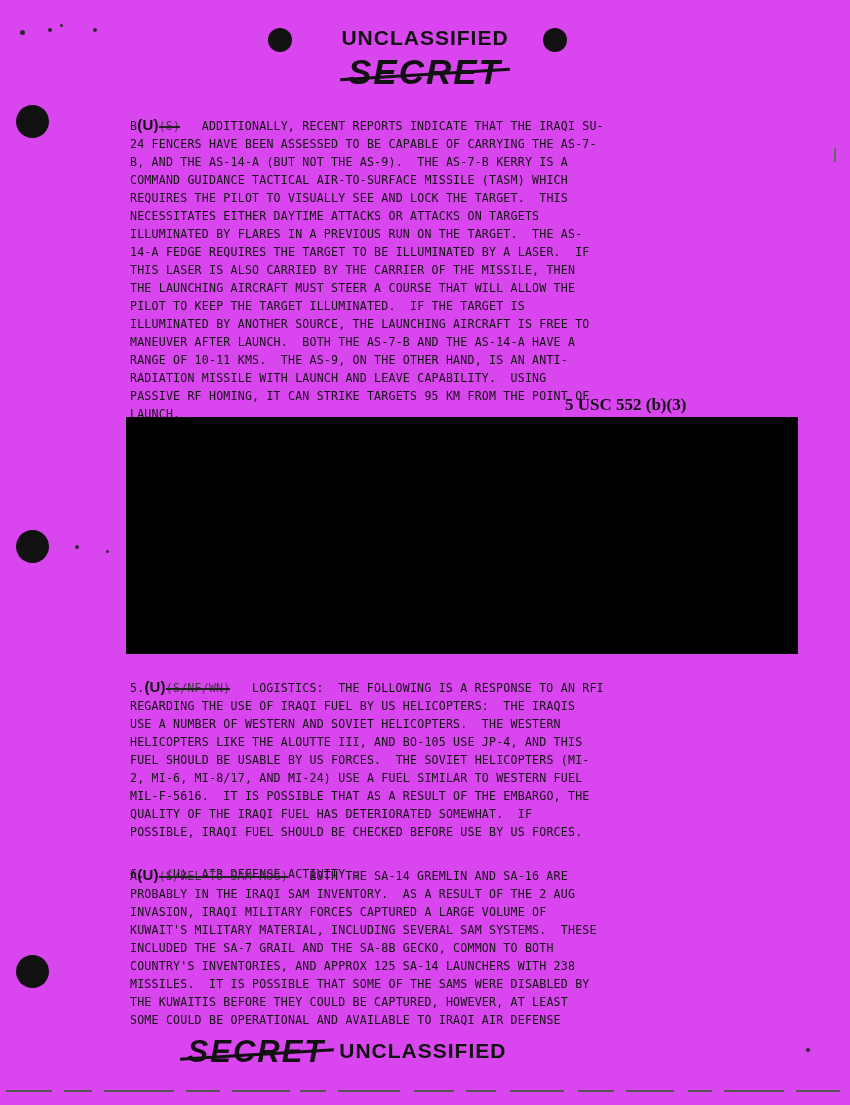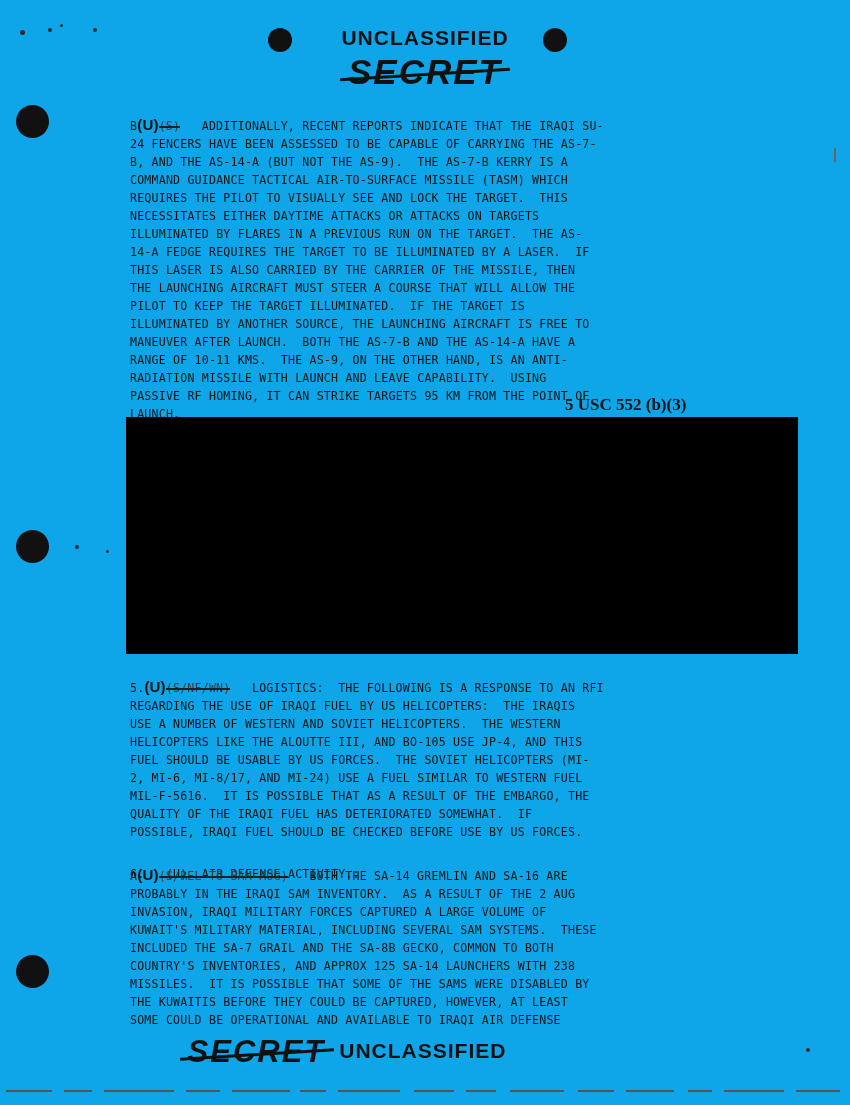--- a/index.html
+++ b/index.html
@@ -12,21 +12,21 @@
     height: 1105px;
     position: relative;
     overflow: hidden;
     font-family: "DejaVu Sans Mono", monospace;
     color: #000;
   }
 
   .page {
     position: absolute;
     inset: 0;
-    background: #0ea5e9;
+    background: #d946ef;
   }
 
   
   .punch {
     position: absolute;
     background: #111;
     border-radius: 50%;
   }
   .punch.p1 { left: 16px;  top: 105px; width: 33px; height: 33px; }
   .punch.p2 { left: 16px;  top: 530px; width: 33px; height: 33px; }

